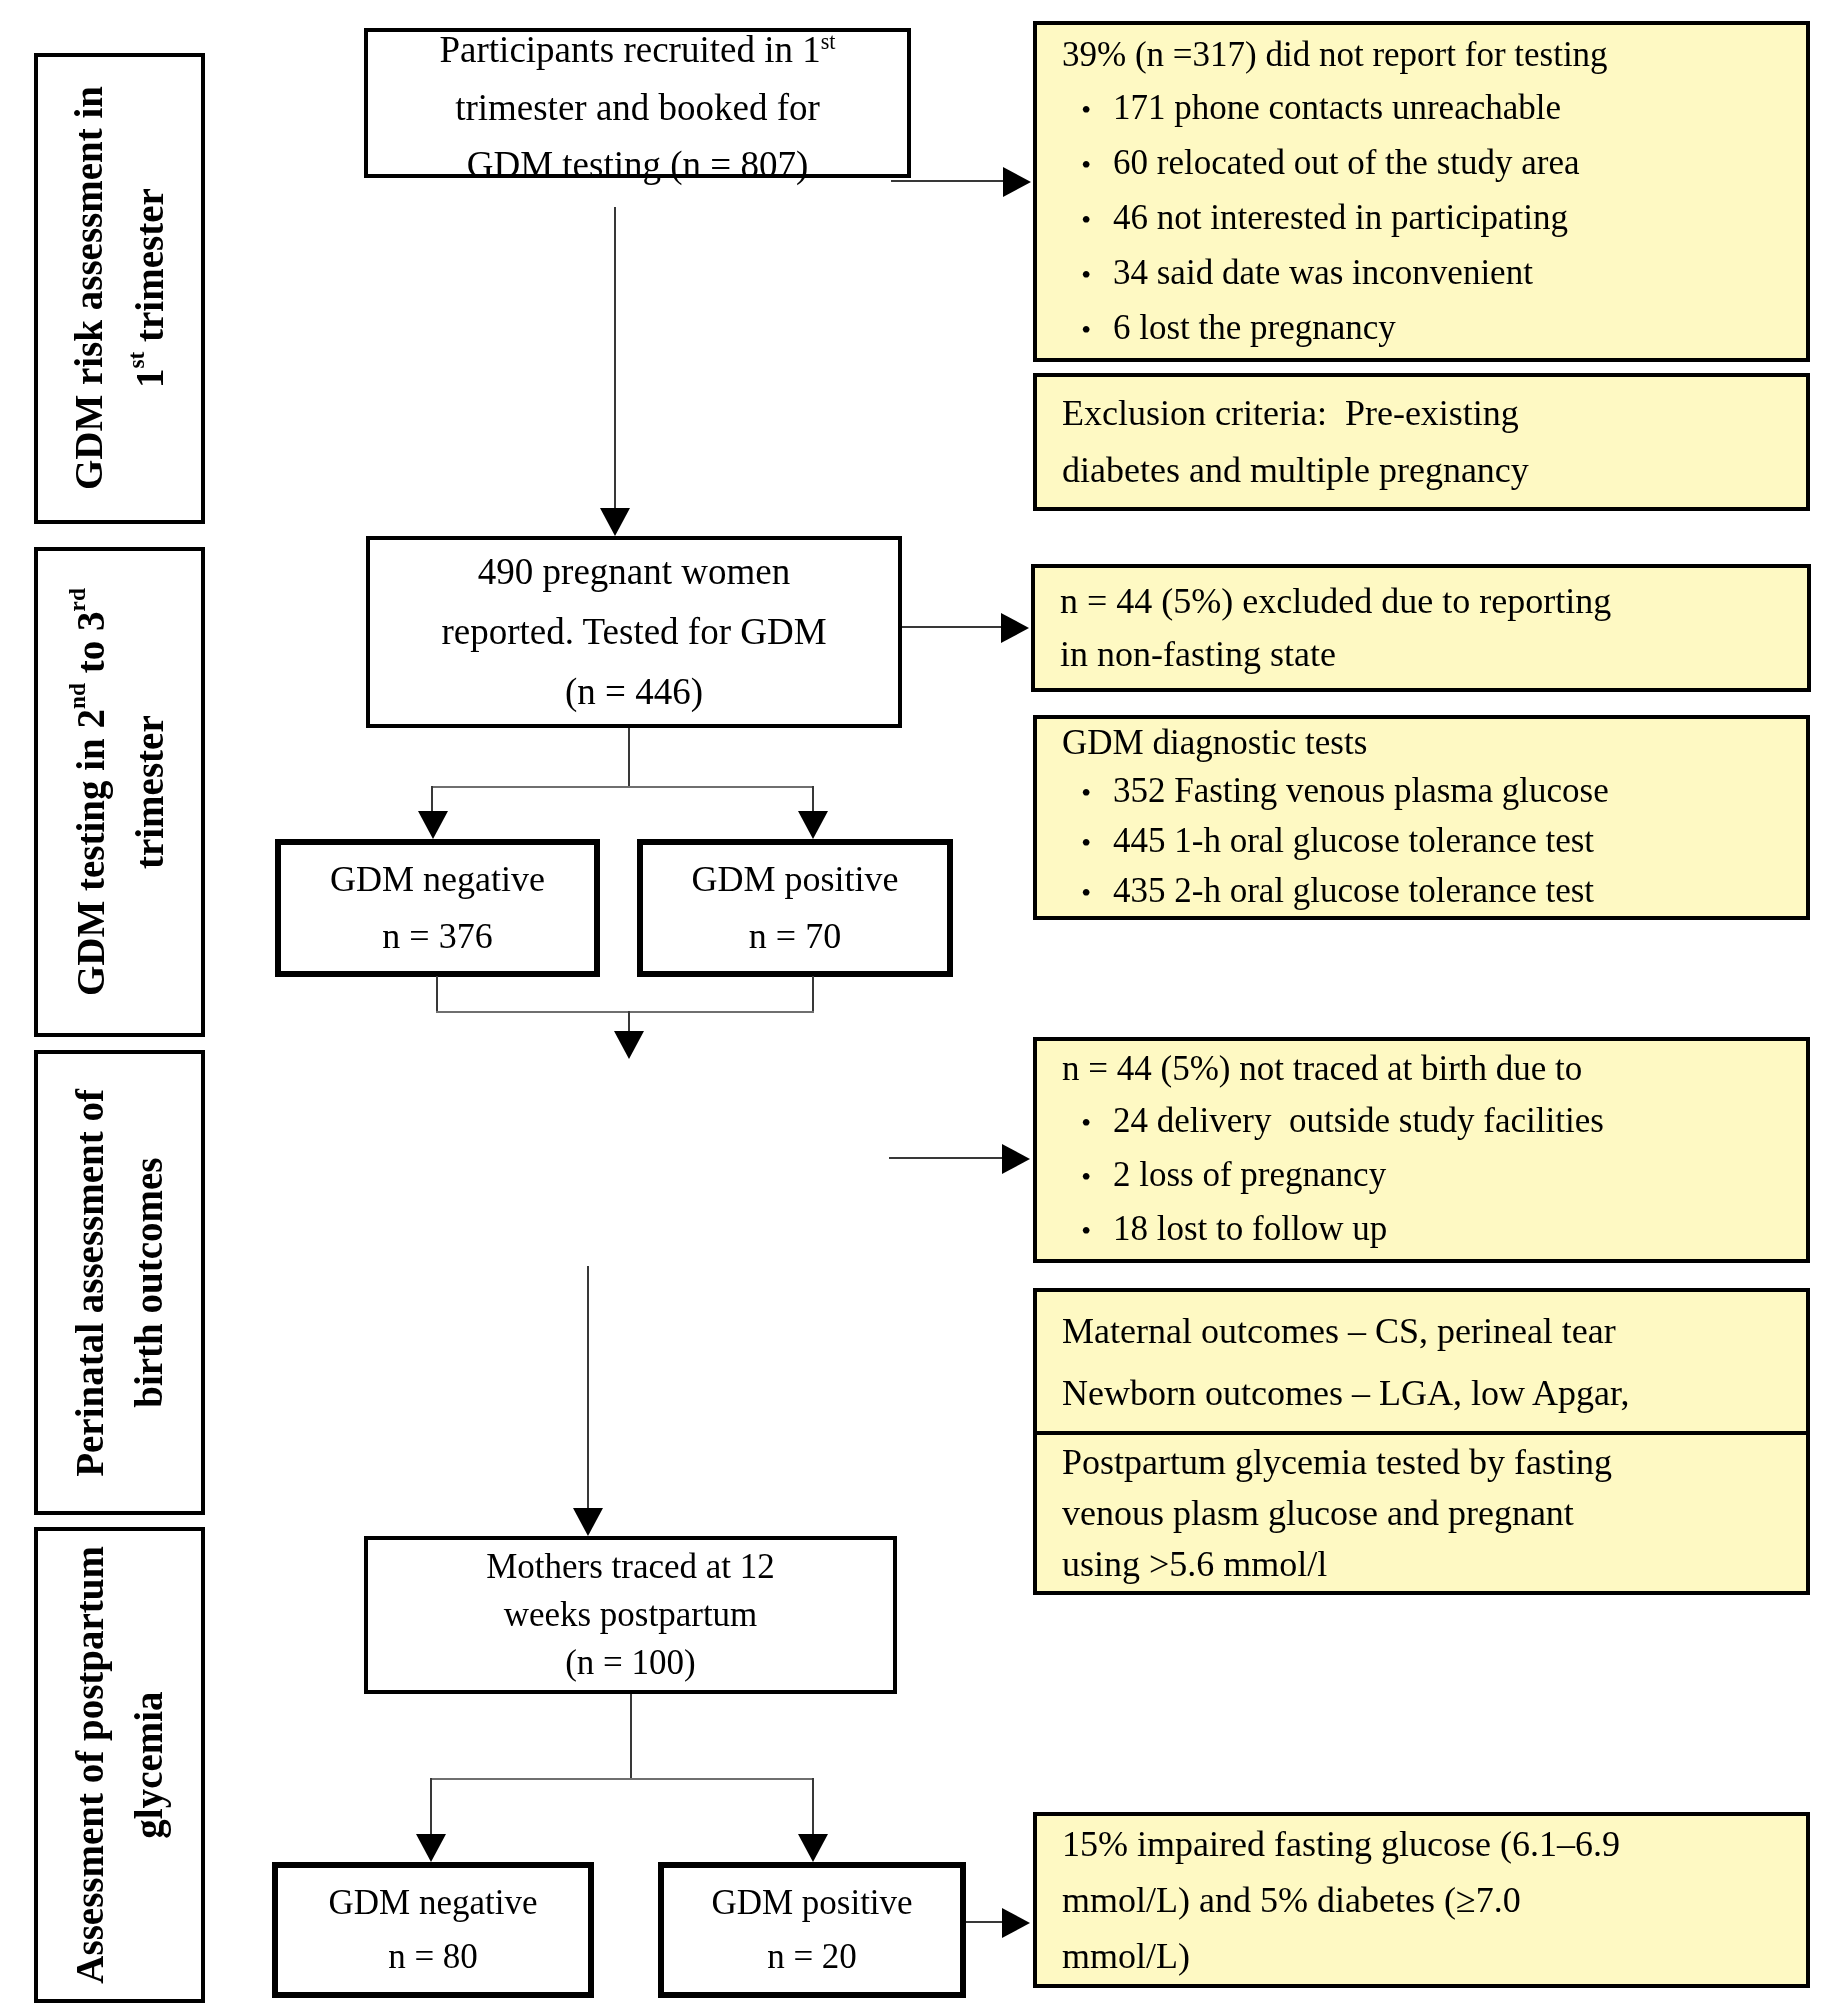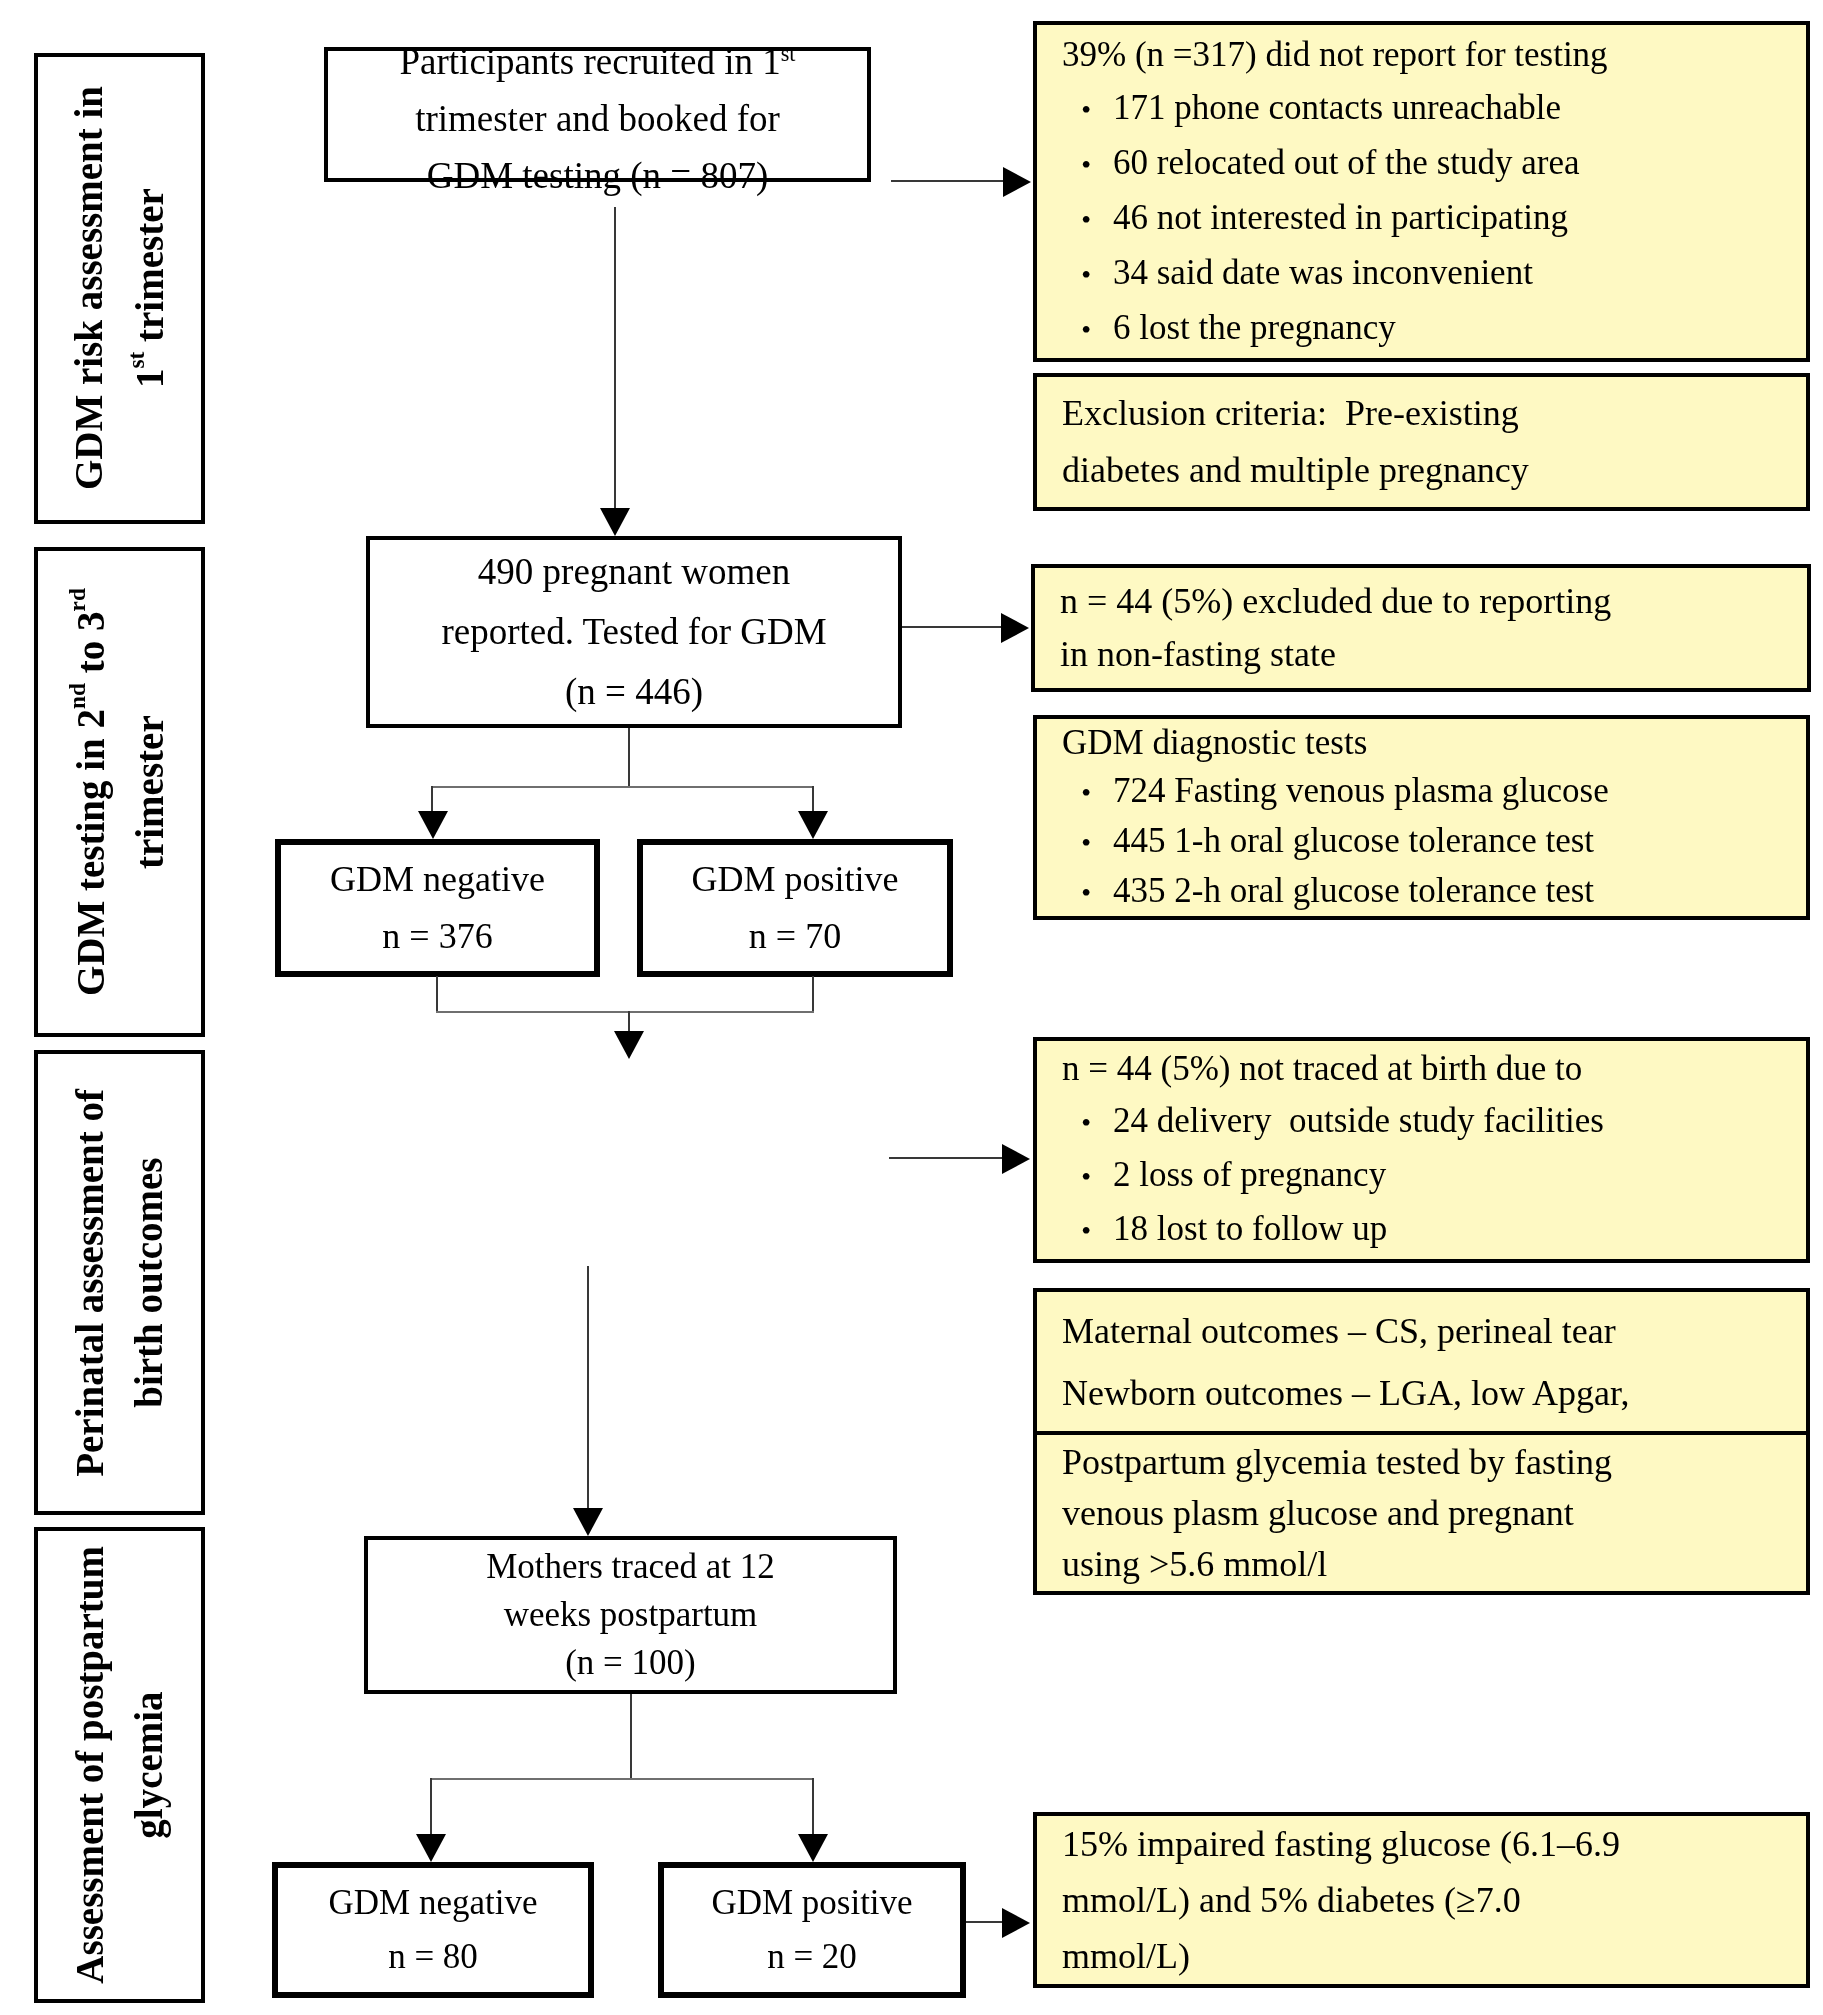--- a/index.html
+++ b/index.html
@@ -69,21 +69,21 @@
     </div>
   </div>
 
   <div class="vlabel" style="left:34px;top:1527px;width:171px;height:476px;">
     <div class="vtext">
       <div class="vl"><span>Assessment of postpartum</span></div>
       <div class="vl"><span>glycemia</span></div>
     </div>
   </div>
 
-  <div class="box" style="left:324px;top:28px;width:547px;height:135px;font-size:37px;line-height:57px;margin-top:19px;">
+  <div class="box" style="left:364px;top:28px;width:547px;height:150px;font-size:37px;line-height:57px;">
     <div class="bl"><span>Participants recruited in 1</span><sup>st</sup></div>
     <div class="bl">trimester and booked for</div>
     <div class="bl">GDM testing (n = 807)</div>
   </div>
 
   <div class="box" style="left:366px;top:536px;width:536px;height:192px;font-size:37px;line-height:60px;">
     <div class="bl">490 pregnant women</div>
     <div class="bl">reported. Tested for GDM</div>
     <div class="bl">(n = 446)</div>
   </div>
@@ -132,21 +132,21 @@
   </div>
 
   <div class="note" style="left:1031px;top:564px;width:780px;height:128px;font-size:36px;line-height:53px;">
     <div class="nl">n = 44 (5%) excluded due to reporting</div>
     <div class="nl">in non-fasting state</div>
   </div>
 
   <div class="note" style="left:1033px;top:715px;width:777px;height:205px;font-size:35px;line-height:48px;">
     <div class="nl">GDM diagnostic tests</div>
     <ul>
-      <li>724 Fasting venous plasma glucose</li>
+      <li>352 Fasting venous plasma glucose</li>
       <li>445 1-h oral glucose tolerance test</li>
       <li>435 2-h oral glucose tolerance test</li>
     </ul>
   </div>
 
   <div class="note" style="left:1033px;top:1037px;width:777px;height:226px;font-size:35px;line-height:52px;">
     <div class="nl">n = 44 (5%) not traced at birth due to</div>
     <ul>
       <li>24 delivery  outside study facilities</li>
       <li>2 loss of pregnancy</li>

